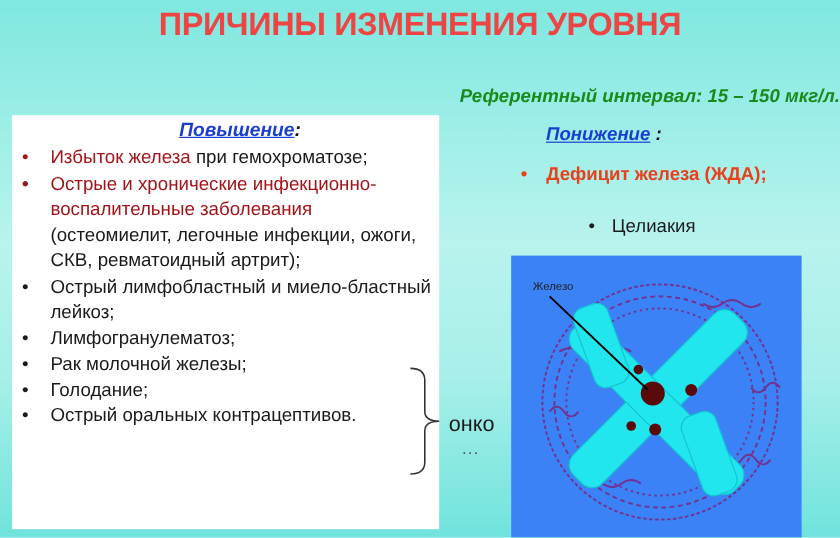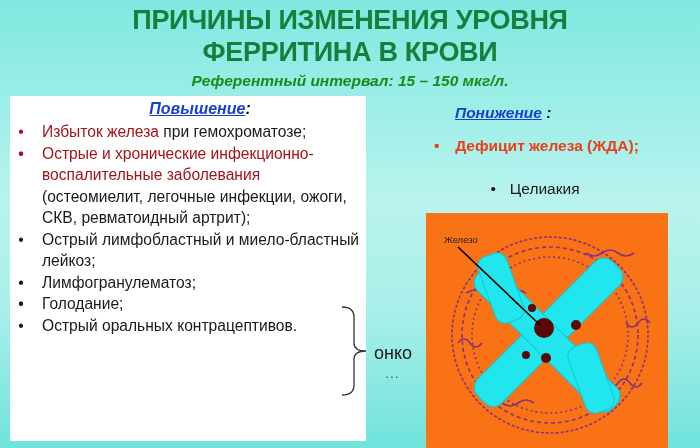--- a/index.html
+++ b/index.html
@@ -3,25 +3,25 @@
 <meta charset="utf-8">
 <style>
   html, body { margin:0; padding:0; }
   body {
     width:700px; height:448px; overflow:hidden; position:relative;
     background: linear-gradient(180deg, #7fe8e0 0%, #b9f3ee 45%, #a8efe9 70%, #6fe3dc 100%);
     font-family: "Liberation Sans", sans-serif;
   }
   .title {
     position:absolute; left:0; width:700px; top:4px; text-align:center;
-    color:#15803d; font-weight:bold; font-size:27px; line-height:32px;
+    color:#ef4444; font-weight:bold; font-size:27px; line-height:32px;
     font-family: "Liberation Sans", sans-serif; letter-spacing:-0.3px;
   }
   .ref {
-    position:absolute; left:0; width:700px; top:72px; text-align:center;
+    position:absolute; left:0; width:700px; top:72px; text-align:right;
     color:#1a8a1a; font-weight:bold; font-style:italic; font-size:15.5px;
     font-family: "Liberation Sans", sans-serif;
   }
   .leftbox {
     position:absolute; left:10px; top:96px; width:356px; height:345px;
     background:#ffffff;
   }
   .section-head {
     text-align:center; margin-top:3px; font-size:16px; font-weight:bold; font-style:italic;
     line-height:20px;
@@ -58,32 +58,31 @@
     color:#e8401a; font-weight:bold; font-size:15.5px; line-height:18px;
   }
   .dec1 .bullet { position:absolute; left:4px; top:0; }
   .dec2 {
     position:absolute; left:430px; top:180px; width:210px; text-align:center;
     color:#1a1a1a; font-size:15.5px;
   }
   .dec2 .bullet { margin-right:14px; }
   .imgbox {
     position:absolute; left:426px; top:213px; width:242px; height:235px;
-    background:#f97316; overflow:hidden;
+    background:#3b82f6; overflow:hidden;
   }
   .imglabel {
     position:absolute; left:18px; top:21px; font-size:9.5px; color:#222;
   }
 </style>
 </head>
 <body>
 
 <div class="title">
   <div>ПРИЧИНЫ ИЗМЕНЕНИЯ УРОВНЯ</div>
-  <div>ФЕРРИТИНА В КРОВИ</div>
 </div>
 
 <div class="ref">Референтный интервал: 15 – 150 мкг/л.</div>
 
 <div class="leftbox">
   <div class="section-head">
     <span class="link">Повышение</span><span class="colon">:</span>
   </div>
   <ul class="items">
     <li>
@@ -100,20 +99,21 @@
     <li>
       <span class="bullet">•</span>
       <span>Острый лимфобластный и миело-бластный лейкоз;</span>
     </li>
     <li>
       <span class="bullet">•</span>
       <span>Лимфогранулематоз;</span>
     </li>
     <li>
       <span class="bullet">•</span>
+      <span>Рак молочной железы;</span>
     </li>
     <li>
       <span class="bullet">•</span>
       <span>Голодание;</span>
     </li>
     <li>
       <span class="bullet">•</span>
       <span>Острый оральных контрацептивов.</span>
     </li>
   </ul>

